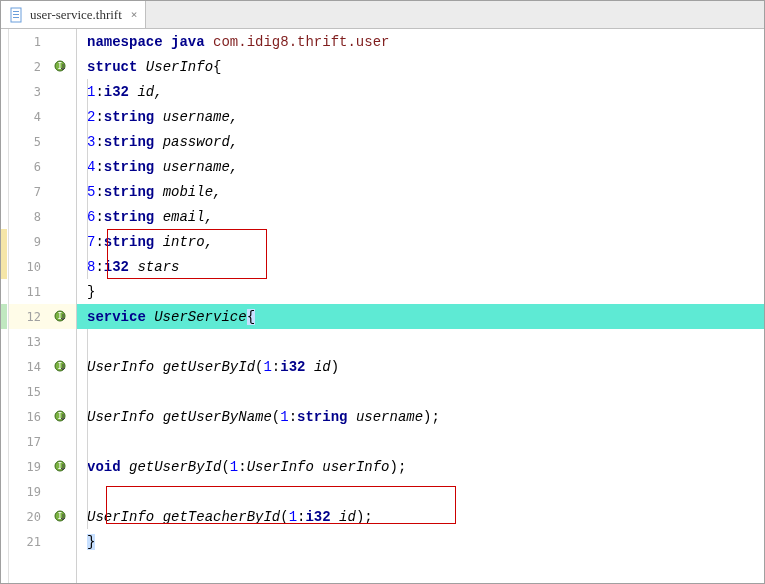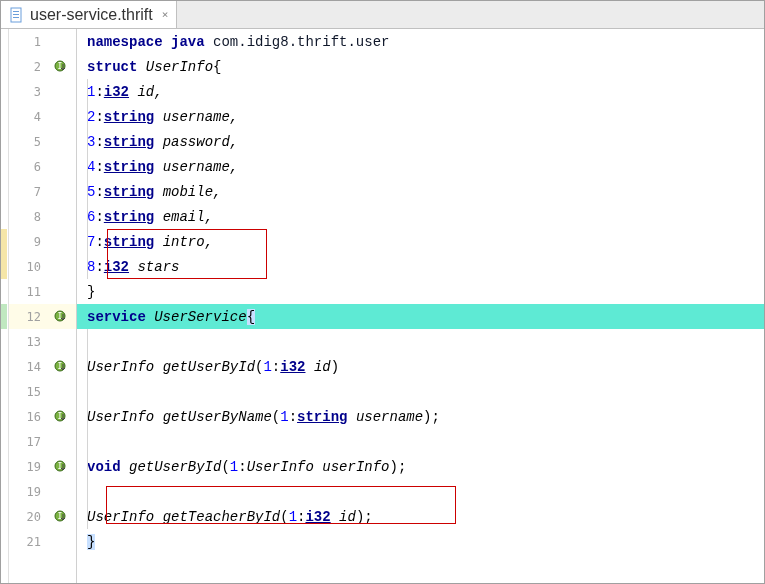--- a/index.html
+++ b/index.html
@@ -1,40 +1,40 @@
 <!DOCTYPE html>
 <html><head>
 <meta charset="utf-8">
 <style>
 * { margin: 0; padding: 0; box-sizing: border-box; }
 body { font-family: "Consolas", "Monaco", monospace; font-size: 13px; background: #fff; width: 765px; height: 584px; overflow: hidden; border: 1px solid #a0a0a0; }
 .tab-bar { height: 28px; background: #ececec; border-bottom: 1px solid #c0c0c0; display: flex; align-items: stretch; }
 .tab { display: flex; align-items: center; background: #fff; border-right: 1px solid #c0c0c0; padding: 0 8px; gap: 5px; height: 100%; }
 .tab-icon { width: 16px; height: 16px; display: inline-flex; }
-.tab-label { font-family: Liberation Sans, sans-serif; font-size: 16px; color: #333; }
+.tab-label { font-family: Liberation Serif, serif; font-size: 13px; color: #333; }
 .tab-close { color: #888; font-size: 11px; cursor: pointer; margin-left: 4px; }
 .editor-wrap { display: flex; height: 556px; }
 .editor-margin { width: 8px; background: #fff; border-right: 1px solid #e0e0e0; }
 .gutter { width: 68px; display: flex; flex-direction: column; border-right: 1px solid #d0d0d0; }
 .gline { height: 25px; display: flex; align-items: center; }
 .lnum { width: 40px; text-align: right; padding-right: 8px; color: #a0a0a0; font-size: 12px; }
 .gicon { width: 24px; display: flex; align-items: center; justify-content: center; }
 .impl-icon { width: 14px; height: 14px; display: inline-flex; }
 .code-area { flex: 1; position: relative; }
 .cline { height: 25px; display: flex; align-items: center; padding-left: 10px; white-space: pre; font-family: "Courier New", "Consolas", monospace; font-size: 14px; position: relative; }
 .cline .indent-guide { position: absolute; left: 10px; top: 0; bottom: 0; border-left: 1px solid #d4d4d4; }
 .hl-line { background: #5eead4; }
 .hl-gutter { background: #fffce8; }
 .change-bar { position: absolute; left: 0; top: 0; width: 6px; height: 100%; }
 .change-green { background: #c0e8c0; }
 .change-yellow { background: #f5e6a8; }
 .kw { color: #00008b; font-weight: bold; }
-.ns { color: #0f172a; }
+.ns { color: #7f1d1d; }
 .num { color: #0000ff; }
-.type { color: #00008b; font-weight: bold; text-decoration: underline; }
+.type { color: #00008b; font-weight: bold; }
 .id { color: #000; font-style: italic; }
 .op { color: #000; }
 .brace { color: #000; }
 .caret-brace { background: #c8e0ff; }
 .paren { color: #000; }
 .red-box { position: absolute; border: 1px solid #cc0000; pointer-events: none; }
 </style>
 </head>
 <body>
 

